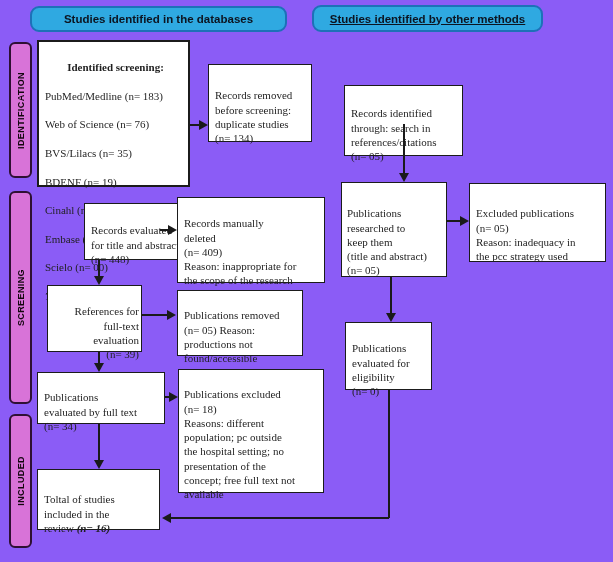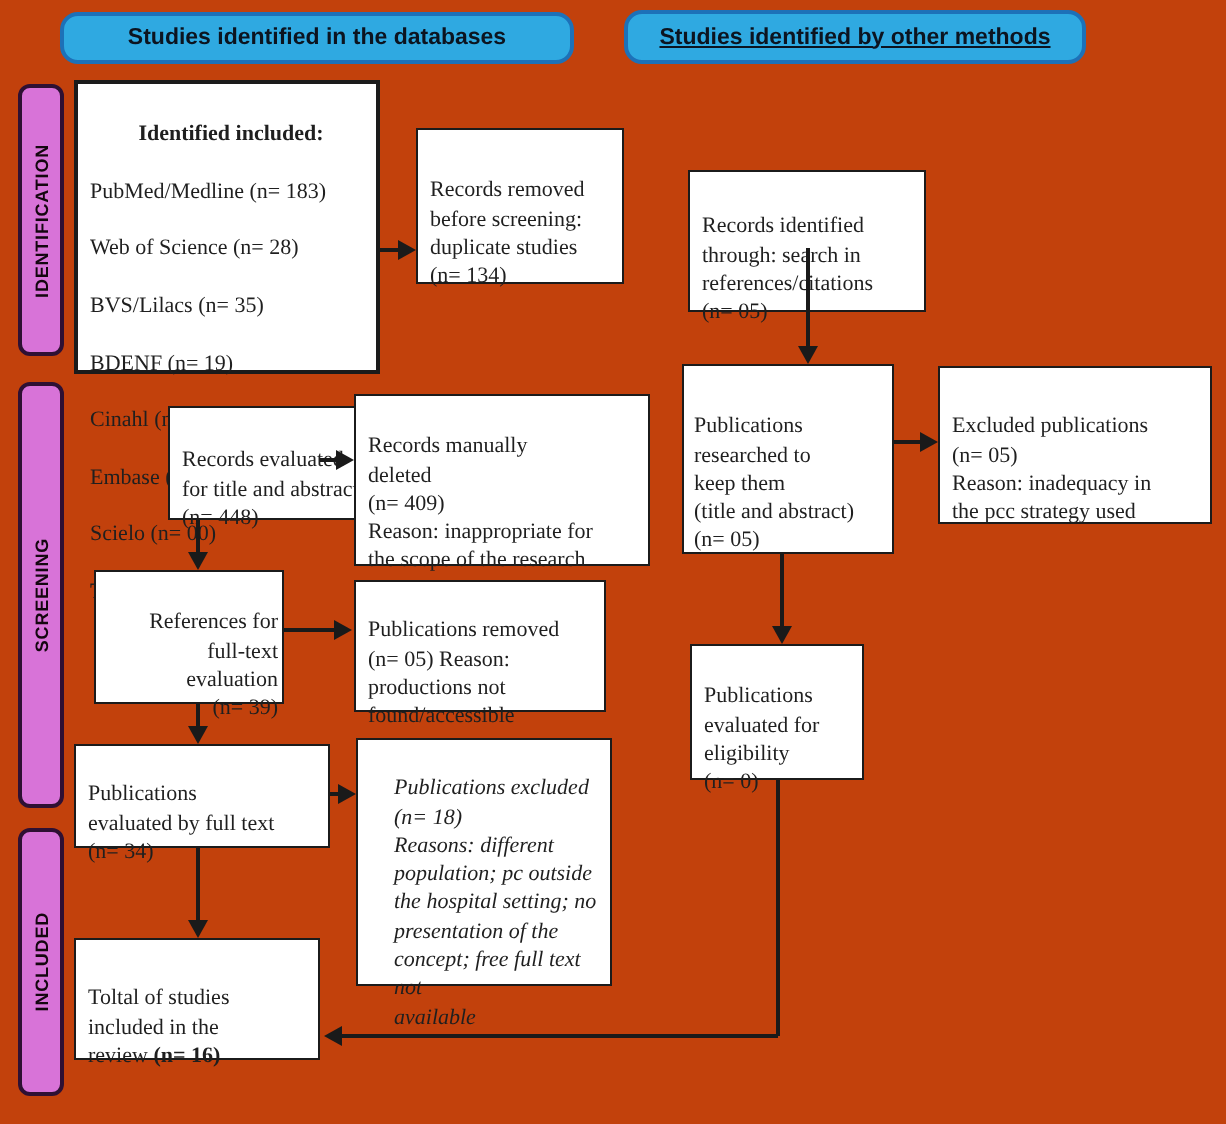--- a/index.html
+++ b/index.html
@@ -6,21 +6,21 @@
     --header-fill:#2FA9E1;
     --header-border:#1D71B8;
     --stage-fill:#D873D8;
     --stage-border:#2E1033;
     --box-border:#1b1b1b;
     --arrow:#1a1a1a;
     --text:#1f1f1f;
   }
   html,body{margin:0;padding:0;background:#ffffff;}
   #canvas{
-    position:relative;width:613px;height:562px;background:#c2410c;overflow:hidden;
+    position:relative;width:613px;height:562px;background:#8b5cf6;overflow:hidden;
     font-family:"Liberation Serif","DejaVu Serif",serif;color:var(--text);
   }
   .header{
     position:absolute;box-sizing:border-box;
     background:var(--header-fill);border:2px solid var(--header-border);border-radius:9px;
     display:flex;align-items:center;justify-content:center;
     font-family:"Liberation Sans","DejaVu Sans",sans-serif;
     font-weight:bold;font-size:11.5px;color:#0c1420;text-align:center;
   }
   .stage{
@@ -33,21 +33,21 @@
     font-family:"Liberation Sans","DejaVu Sans",sans-serif;
     font-weight:bold;font-size:9px;letter-spacing:0.4px;color:#14060f;
   }
   .box{
     position:absolute;box-sizing:border-box;background:#ffffff;
     border:1.5px solid var(--box-border);
     font-size:11px;line-height:14.3px;white-space:pre-line;
     padding:3px 2px 2px 6px;
   }
   .box .ctr{text-align:center;font-weight:bold;white-space:normal;}
-  .box .bold{font-weight:bold;}
+  .box .bold{font-weight:bold;font-style:italic;}
   .hline{position:absolute;height:1.5px;background:var(--arrow);}
   .vline{position:absolute;width:1.5px;background:var(--arrow);}
   .head-right{position:absolute;width:0;height:0;border-top:5px solid transparent;border-bottom:5px solid transparent;border-left:9px solid var(--arrow);}
   .head-left{position:absolute;width:0;height:0;border-top:5px solid transparent;border-bottom:5px solid transparent;border-right:9px solid var(--arrow);}
   .head-down{position:absolute;width:0;height:0;border-left:5px solid transparent;border-right:5px solid transparent;border-top:9px solid var(--arrow);}
 </style>
 </head>
 <body>
 
 <div id="canvas">
@@ -63,23 +63,23 @@
     <span>IDENTIFICATION</span>
   </div>
   <div class="stage" style="left:9px;top:191px;height:213px;">
     <span>SCREENING</span>
   </div>
   <div class="stage" style="left:9px;top:414px;height:134px;">
     <span>INCLUDED</span>
   </div>
 
   <div class="box" style="left:37px;top:40px;width:153px;height:147px;border-width:2px;padding-top:4px;">
-    <div class="ctr">Identified included:</div>
+    <div class="ctr">Identified screening:</div>
     <div>PubMed/Medline (n= 183)</div>
-    <div>Web of Science (n= 28)</div>
+    <div>Web of Science (n= 76)</div>
     <div>BVS/Lilacs (n= 35)</div>
     <div>BDENF (n= 19)</div>
     <div>Cinahl (n= 134)</div>
     <div>Embase (n= 145)</div>
     <div>Scielo (n= 00)</div>
     <div class="bold">TOTAL (n= 582)</div>
   </div>
 
   <div class="box" style="left:208px;top:64px;width:104px;height:78px;padding-top:9px;">
     <span>Records removed
@@ -115,21 +115,21 @@
 productions not
 found/accessible</span>
   </div>
 
   <div class="box" style="left:37px;top:372px;width:128px;height:52px;padding-top:3px;">
     <span>Publications
 evaluated by full text
 (n= 34)</span>
   </div>
 
-  <div class="box" style="left:178px;top:369px;width:128px;height:124px;padding-top:3px;padding-left:18px;font-style:italic;">
+  <div class="box" style="left:178px;top:369px;width:146px;height:124px;padding-top:3px;padding-left:5px;">
     <span>Publications excluded
 (n= 18)
 Reasons: different
 population; pc outside
 the hospital setting; no
 presentation of the
 concept; free full text not
 available</span>
   </div>
 

